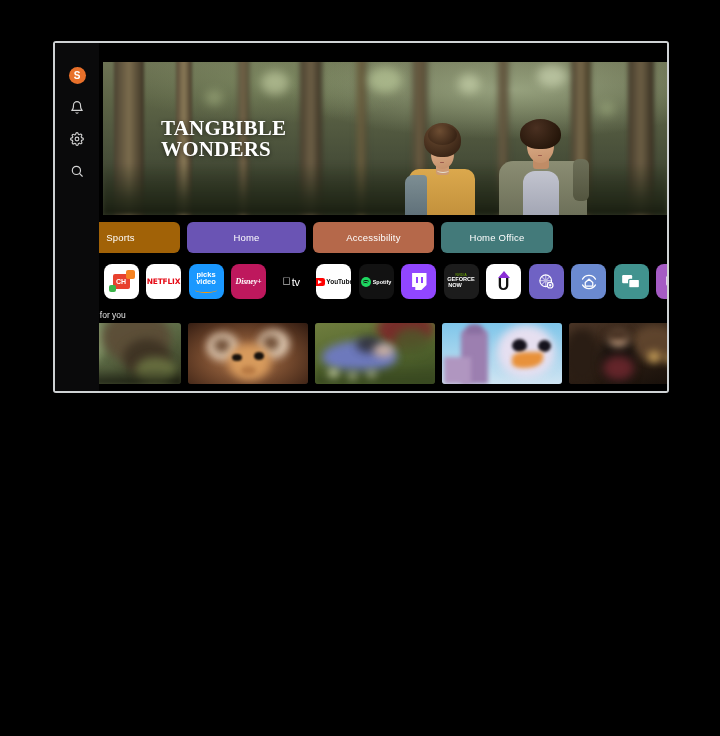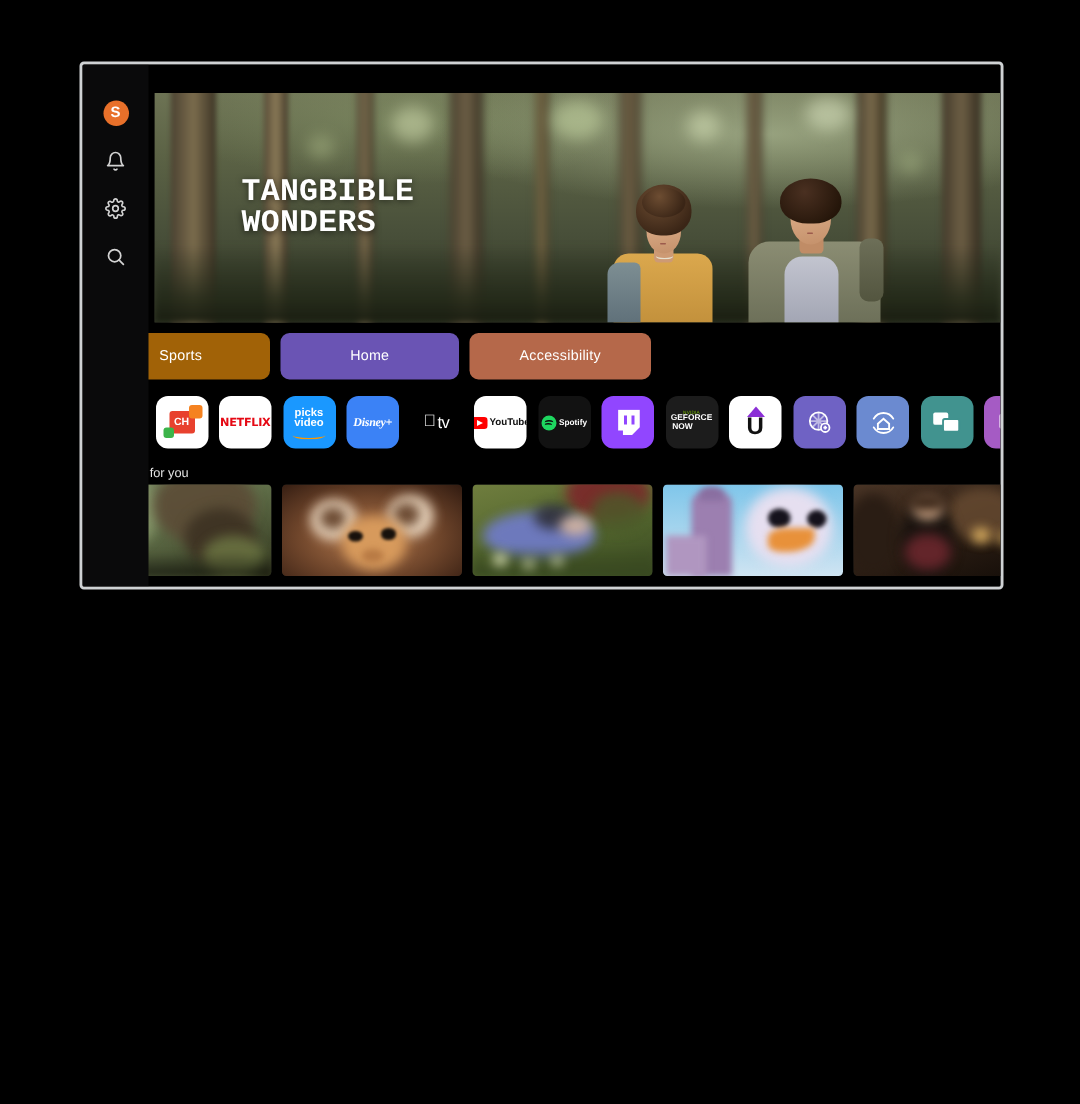--- a/index.html
+++ b/index.html
@@ -100,21 +100,21 @@
   .fig-neck { position: absolute; background: #cd9a74; border-radius: 3px; }
   .fig-body { position: absolute; border-radius: 10px 10px 0 0; }
   .eye { position: absolute; width: 3px; height: 2px; border-radius: 50%; background: #2a1a10; }
   .brow { position: absolute; width: 5px; height: 1.5px; border-radius: 2px; background: #3d2717; }
   .mouth { position: absolute; width: 4px; height: 1.5px; border-radius: 2px; background: #9c5b4c; }
 
   #hero-title {
     position: absolute;
     left: 58px; top: 56px;
     color: #fff;
-    font-family: Liberation Mono, monospace;
+    font-family: Liberation Serif, serif;
     font-weight: bold;
     font-size: 21px;
     line-height: 1.02;
     letter-spacing: .2px;
     text-shadow: 0 1px 4px rgba(0,0,0,.55);
     white-space: pre-line;
     z-index: 3;
   }
 
   
@@ -340,20 +340,23 @@
     <div id="category-row">
         <div class="cat-tile" style="background: #a16207; width: 119px;">
           <span>Sports</span>
         </div>
         <div class="cat-tile" style="background: rgb(106, 84, 180); width: 119px;">
           <span>Home</span>
         </div>
         <div class="cat-tile" style="background: rgb(181, 104, 74); width: 121px;">
           <span>Accessibility</span>
         </div>
+        <div class="cat-tile" style="background: rgb(67, 122, 122); width: 112px;">
+          <span>Home Office</span>
+        </div>
       </div>
 
     <div id="app-row">
 
       <div class="app-tile" style="background:#61b272;">
         <div class="apps-grid" style="margin-bottom:4px;">
           <i></i>
             <i></i>
             <i></i>
             <i></i>
@@ -374,21 +377,21 @@
       </div>
 
       <div class="app-tile" style="background:#1a98ff;">
         <div class="prime-wrap">
           <span class="p1">picks</span>
             <span class="p2">video</span>
           <span class="prime-smile"></span>
         </div>
       </div>
 
-      <div class="app-tile" style="background:#3b82f6;">
+      <div class="app-tile" style="background:#be185d;">
         <span class="disney-word">Disney+</span>
       </div>
 
       <div class="app-tile" style="background:#000000;">
         <div class="atv-wrap">
           <span class="atv-apple"></span>
             <span class="atv-tv">tv</span>
         </div>
       </div>
 

